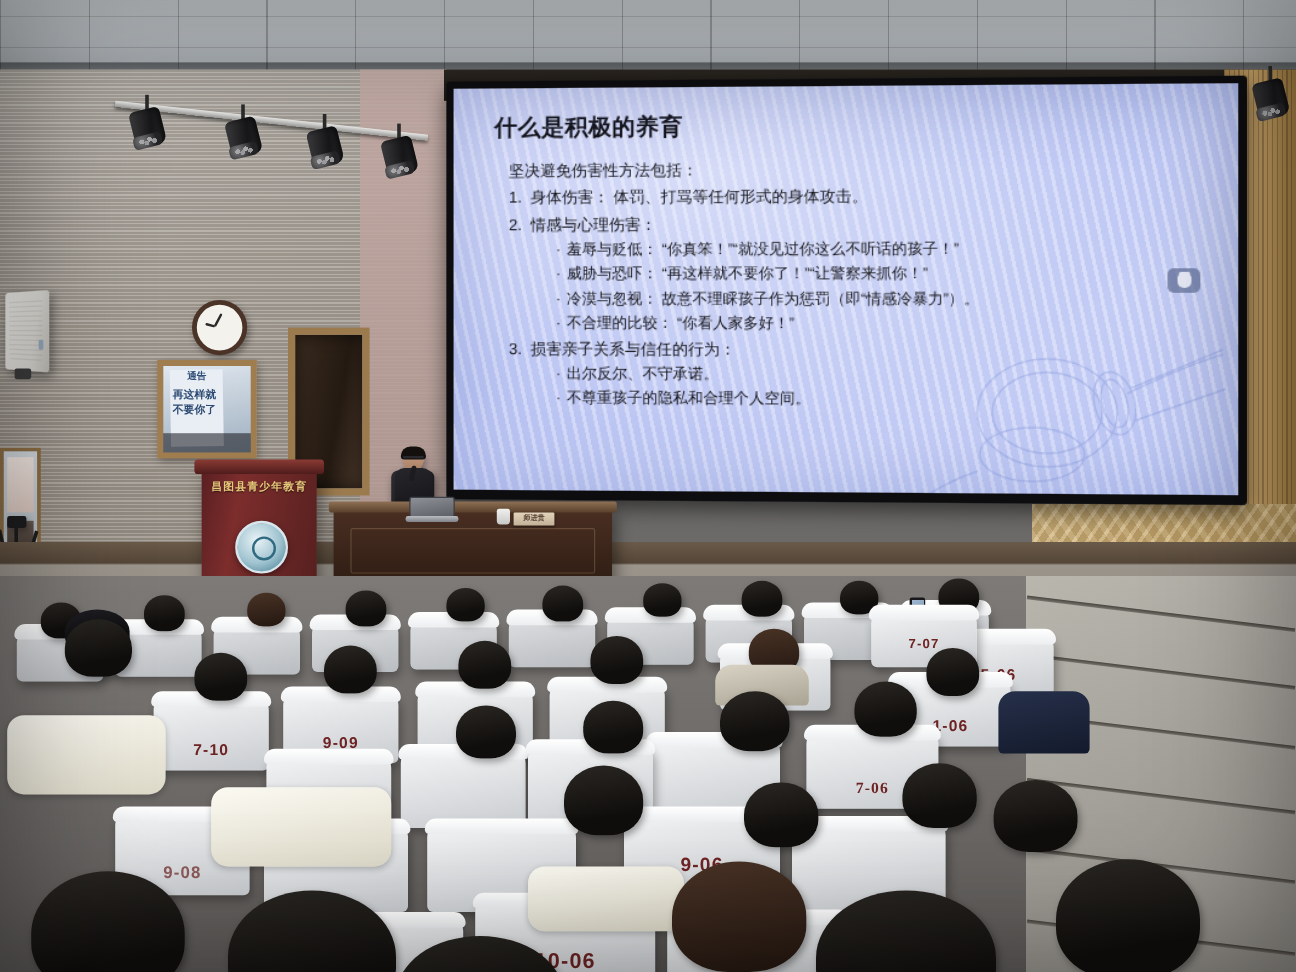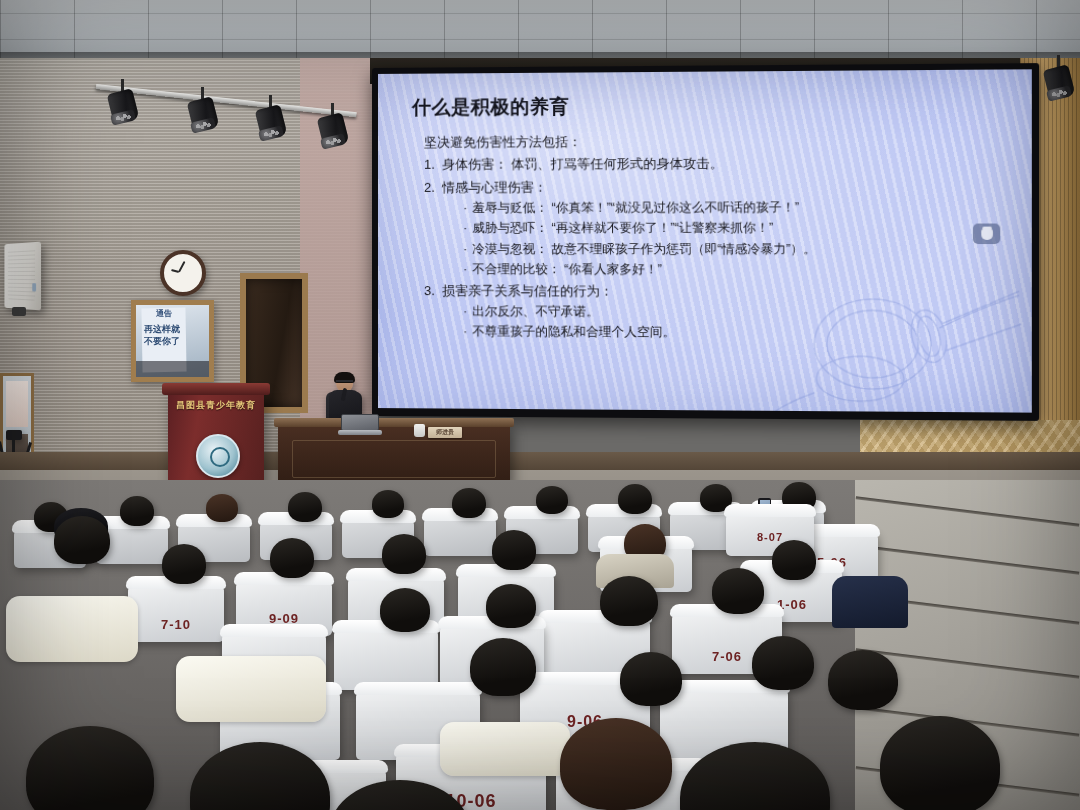--- a/index.html
+++ b/index.html
@@ -489,21 +489,21 @@
     <div class="head" style="left:782px;top:2px;width:34px;height:30px;"></div>
 
     <div class="phone" style="left:758px;top:18px;"></div>
 
     <div class="chair" style="left:786px;top:48px;width:92px;height:52px;">
       <div class="cap"></div>
         <div class="seatnum" style="top:28px;">5-06</div>
       </div>
     <div class="chair" style="left:726px;top:28px;width:88px;height:48px;">
       <div class="cap"></div>
-        <div class="seatnum" style="top:24px;font-size:11px;">8-07</div>
+        <div class="seatnum" style="top:24px;font-size:11px;">7-07</div>
       </div>
     <div class="chair" style="left:600px;top:60px;width:92px;height:52px;">
       <div class="cap"></div>
         <div class="seatnum" style="top:30px;font-size:11px;">8-06</div>
       </div>
     <div class="chair" style="left:742px;top:84px;width:100px;height:58px;">
       <div class="cap"></div>
         <div class="seatnum" style="top:34px;">1-06</div>
       </div>
 
@@ -527,21 +527,21 @@
     <div class="head" style="left:382px;top:54px;width:44px;height:40px;"></div>
     <div class="head" style="left:492px;top:50px;width:44px;height:40px;"></div>
     <div class="head brown" style="left:624px;top:44px;width:42px;height:38px;"></div>
     <div class="head" style="left:772px;top:60px;width:44px;height:40px;"></div>
 
     <div class="shoulders light" style="left:596px;top:74px;width:78px;height:34px;"></div>
     <div class="shoulders navy" style="left:832px;top:96px;width:76px;height:52px;"></div>
 
     <div class="chair" style="left:672px;top:128px;width:110px;height:66px;">
       <div class="cap"></div>
-        <div class="seatnum" style="top:42px;">7-06</div>
+        <div class="seatnum" style="top:42px;font-family:Liberation Serif, serif;">7-06</div>
       </div>
     <div class="chair" style="left:540px;top:134px;width:110px;height:66px;">
         <div class="cap"></div>
       </div>
     <div class="chair" style="left:222px;top:148px;width:104px;height:66px;">
       <div class="cap"></div>
         <div class="seatnum" style="top:42px;font-size:11px;opacity:.55;">8-08</div>
       </div>
     <div class="chair" style="left:334px;top:144px;width:104px;height:66px;">
         <div class="cap"></div>
@@ -558,20 +558,24 @@
     <div class="head" style="left:712px;top:88px;width:52px;height:46px;"></div>
     <div class="head" style="left:380px;top:108px;width:50px;height:44px;"></div>
     <div class="head" style="left:486px;top:104px;width:50px;height:44px;"></div>
 
     <div class="chair" style="left:520px;top:196px;width:130px;height:76px;">
       <div class="cap"></div>
         <div class="seatnum" style="top:38px;font-size:16px;">9-06</div>
       </div>
     <div class="chair" style="left:660px;top:204px;width:128px;height:76px;">
         <div class="cap"></div>
+      </div>
+    <div class="chair" style="left:96px;top:196px;width:112px;height:70px;">
+      <div class="cap"></div>
+        <div class="seatnum" style="top:44px;font-size:14px;opacity:.7;">9-08</div>
       </div>
     <div class="chair" style="left:220px;top:206px;width:120px;height:74px;">
         <div class="cap"></div>
       </div>
     <div class="chair" style="left:356px;top:206px;width:124px;height:74px;">
         <div class="cap"></div>
       </div>
 
     <div class="chair" style="left:396px;top:268px;width:150px;height:82px;">
       <div class="cap"></div>

